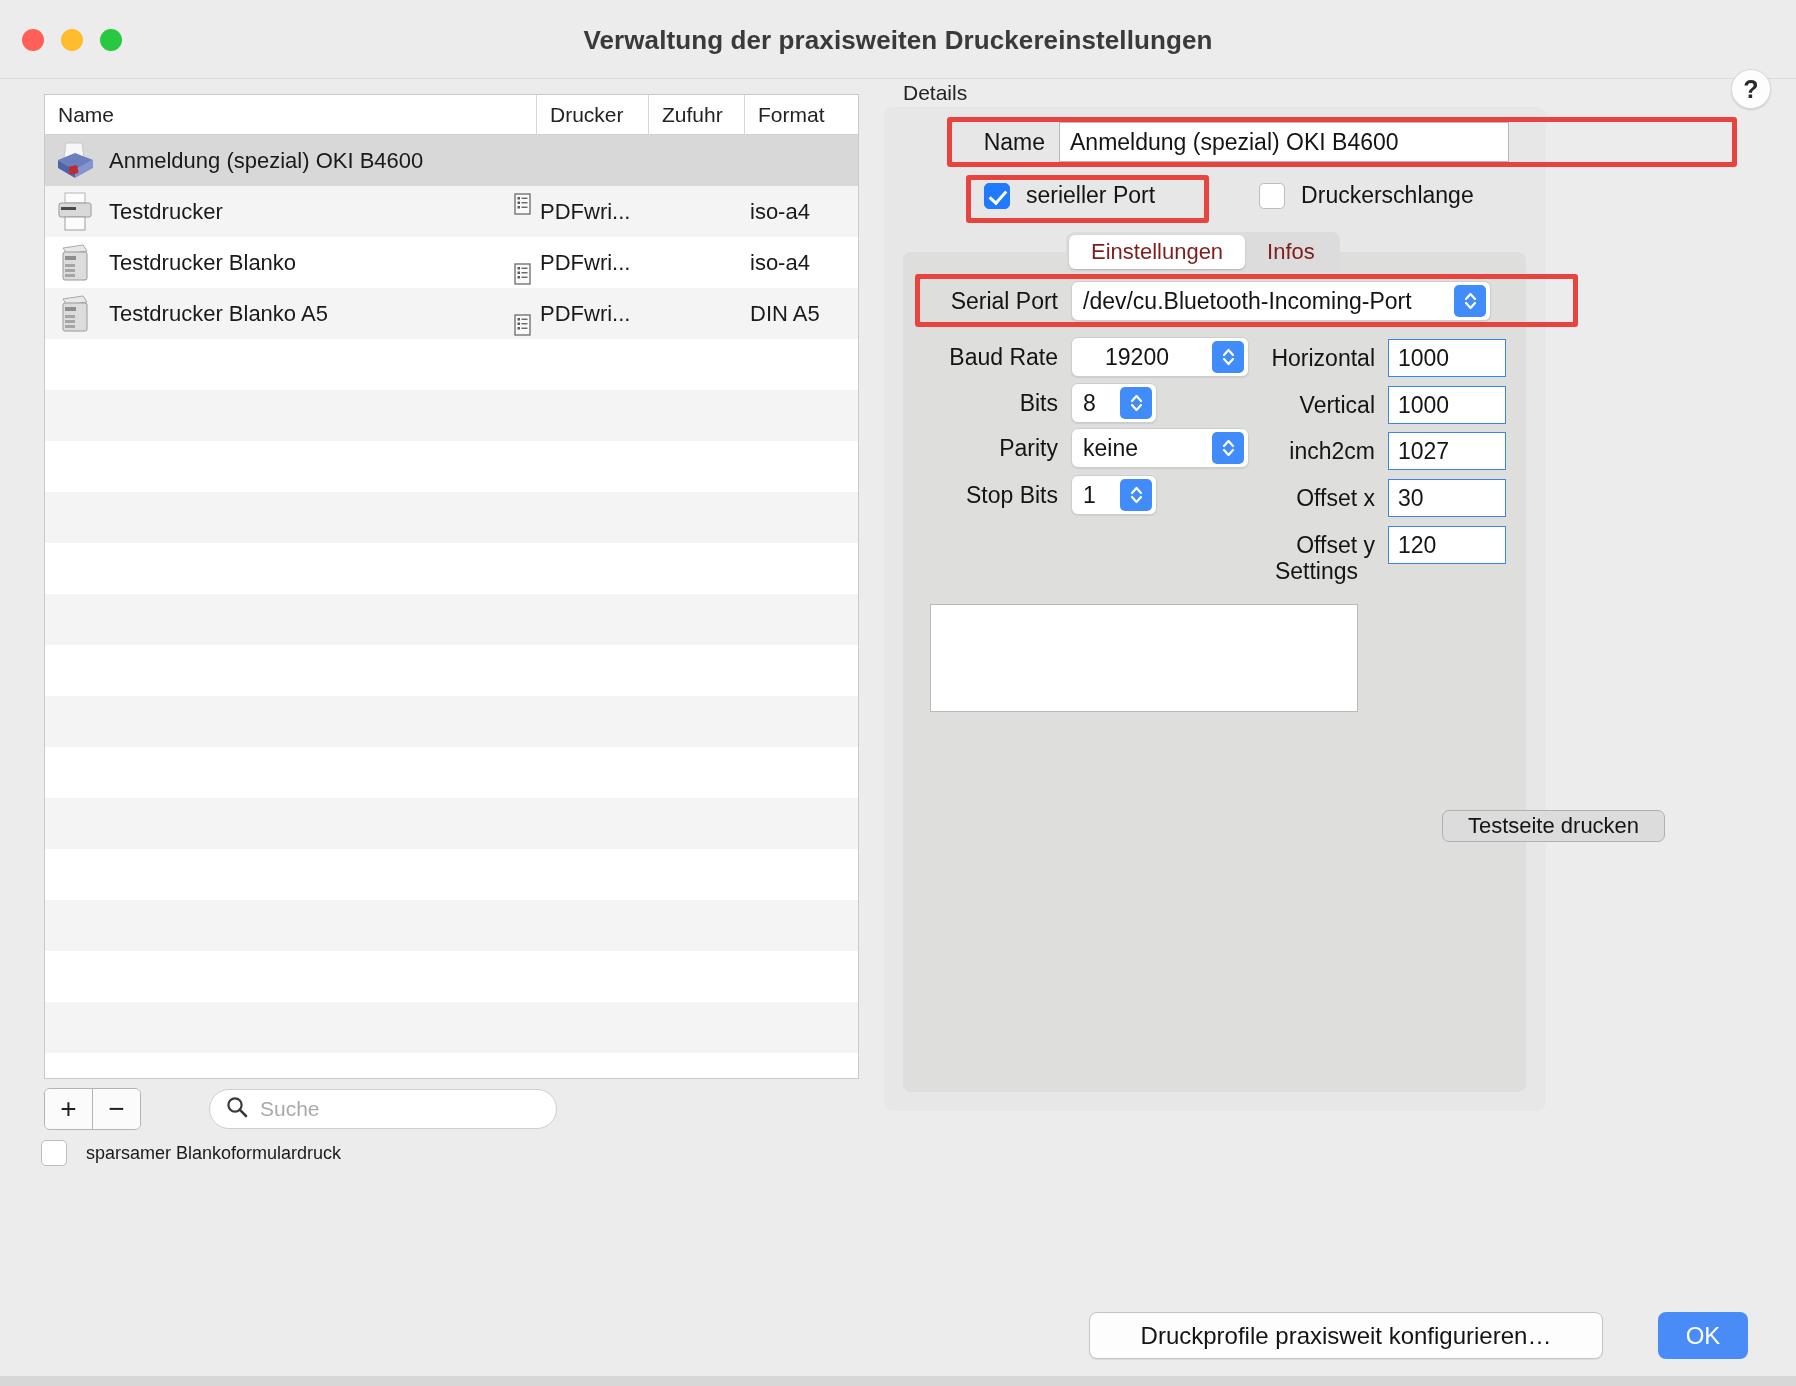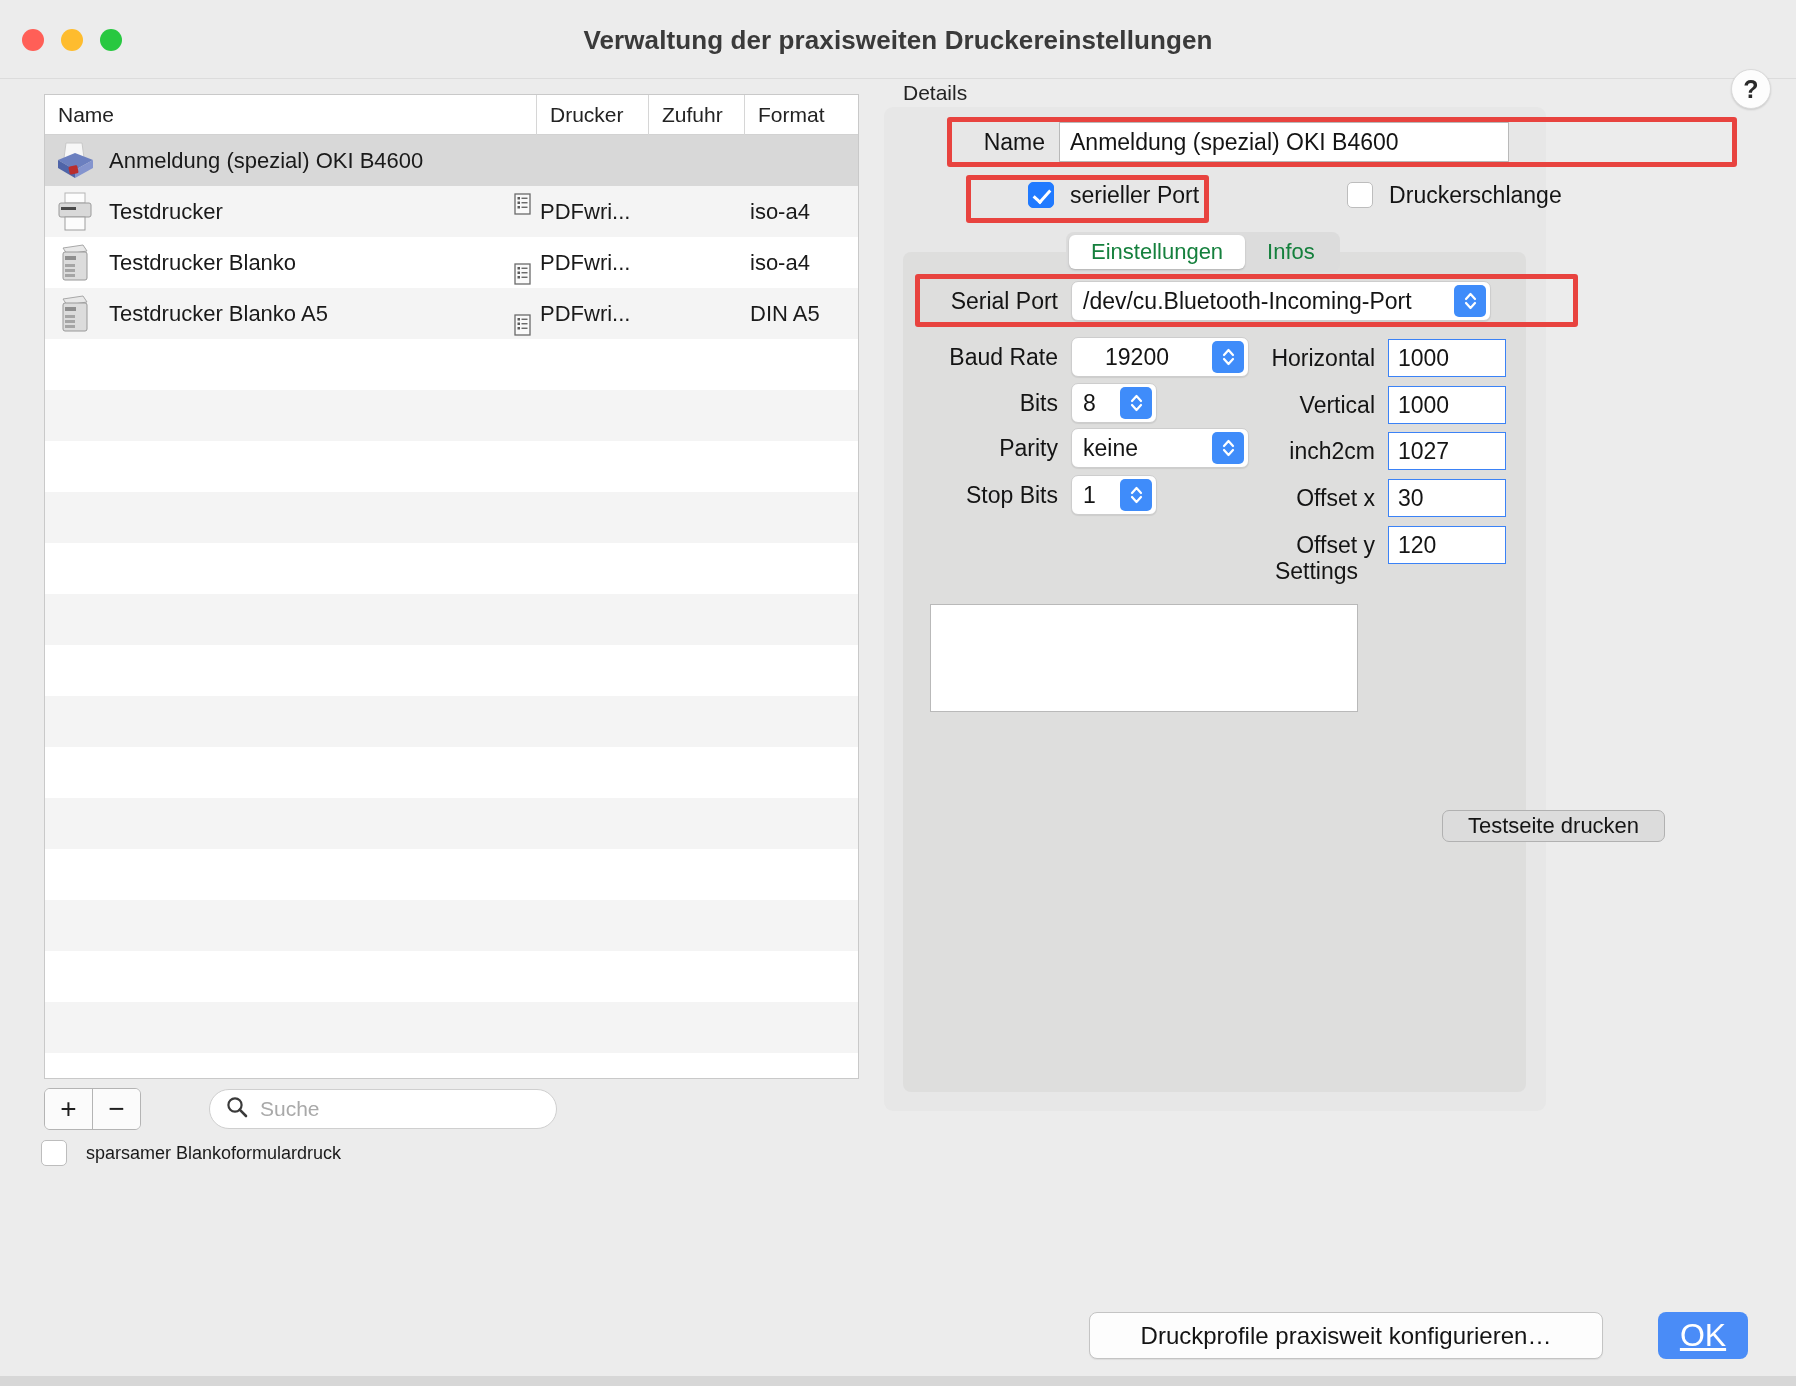--- a/index.html
+++ b/index.html
@@ -259,41 +259,41 @@
     font-size: 23px;
     color: #141414;
   }
 
   
   .cbrow {
     position: absolute;
     left: 984px; top: 182px;
     display: flex; align-items: center;
   }
-  .cbitem { display:flex; gap: 16px; margin-left: 44px; }
+  .cbitem { display:flex; align-items:center; gap: 16px; }
   .cbitem .cbtext { font-size: 23px; color: #141414; white-space: nowrap;}
   .cbgap { width: 104px; }
 
   
   .tabs {
     position: absolute;
     left: 1066px; top: 232px;
     display: flex;
     background: #dcdcdc;
     border-radius: 8px;
     padding: 3px;
     box-sizing: border-box;
     height: 40px;
   }
   .tab {
     height: 34px;
     padding: 0 22px;
     display: flex; align-items: center;
     font-size: 22px;
-    color: #15803d;
+    color: #7f1d1d;
     border-radius: 6px;
     white-space: nowrap;
   }
   .tab.active {
     background: #ffffff;
     box-shadow: 0 1px 2px rgba(0,0,0,.2);
   }
 
   .tabpanel {
     position: absolute;
@@ -393,24 +393,23 @@
     box-shadow: 0 1px 1px rgba(0,0,0,.07);
     white-space: nowrap;
   }
   .btn-ok {
     position: absolute;
     left: 1658px; top: 1312px;
     width: 90px; height: 47px;
     background: #4a8cf7;
     border-radius: 8px;
     display: flex; align-items: center; justify-content: center;
-    font-size: 32px;
+    font-size: 24px;
     color: #ffffff;
     box-sizing: border-box;
-    text-decoration: underline;
   }
   .bottom-strip {
     position: absolute;
     left: 0; bottom: 0;
     width: 1796px; height: 10px;
     background: #d7d7d7;
   }
 </style>
 </head>
 <body>

